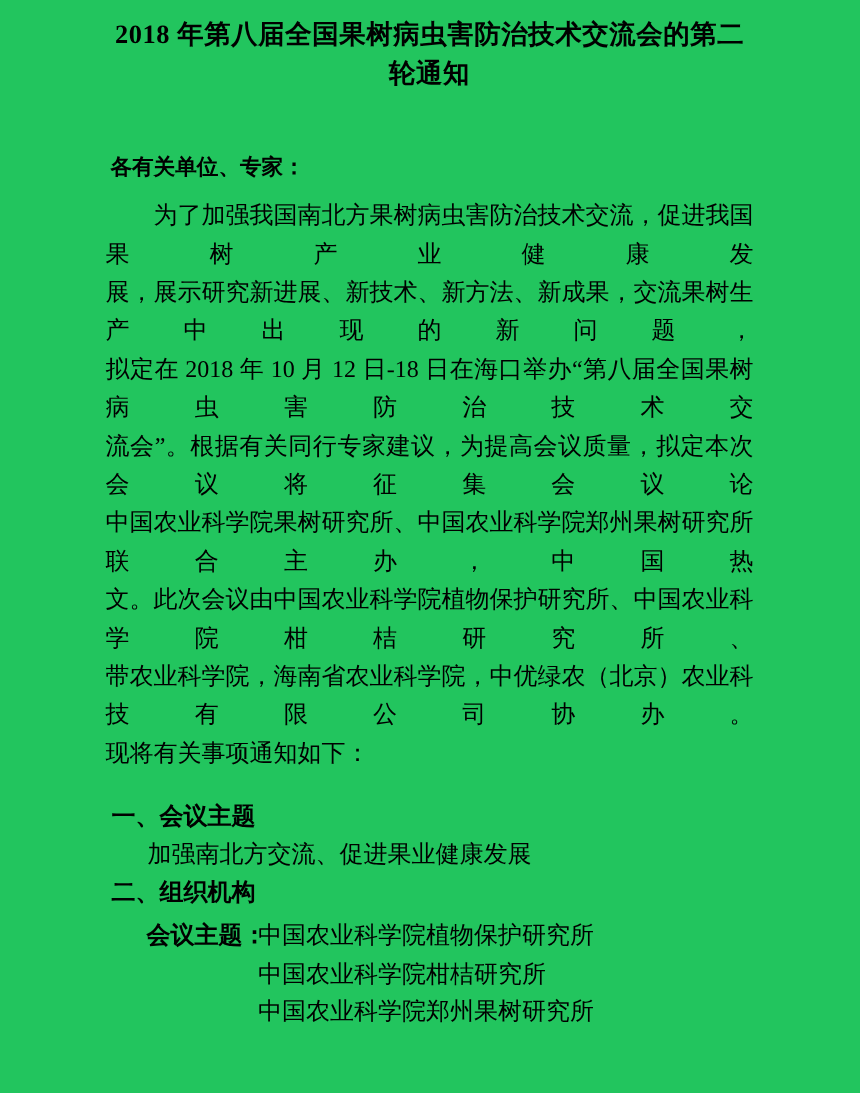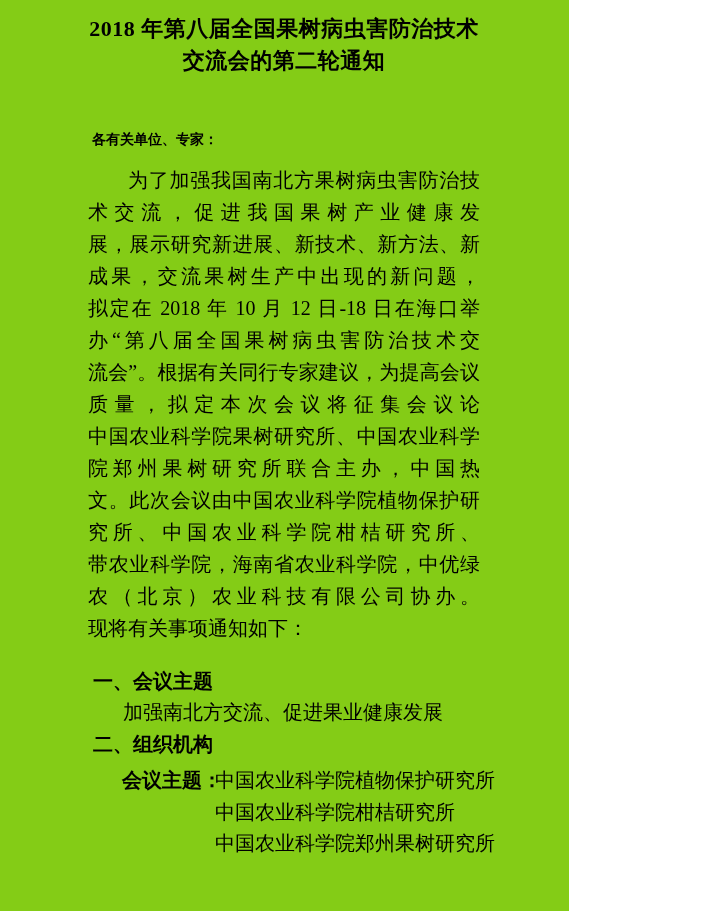--- a/index.html
+++ b/index.html
@@ -1,41 +1,41 @@
 <!DOCTYPE html>
 <html><head>
 <meta charset="utf-8">
 <style>
   * { margin: 0; padding: 0; box-sizing: border-box; }
   html, body { background: #ffffff; }
   .page {
     position: relative;
-    width: 569px;
+    width: 717px;
     height: 911px;
-    background: #84cc16;
+    background: #22c55e;
     color: #000000;
     font-family: "Liberation Serif", "DejaVu Serif", serif;
     font-size: 20px;
     overflow: hidden;
     padding: 13px 89px 0 88px;
   }
   .doc-title {
     font-family: "Liberation Serif", "DejaVu Serif", serif;
     font-weight: bold;
     font-size: 22px;
     line-height: 32px;
     text-align: center;
     letter-spacing: 0.5px;
   }
   .salutation {
     margin-top: 47px;
     margin-left: 4px;
     font-family: "Liberation Sans", "DejaVu Sans", sans-serif;
     font-weight: bold;
-    font-size: 14px;
+    font-size: 18px;
     line-height: 31.7px;
   }
   .intro { margin-top: 8px; }
   .intro-line {
     line-height: 32px;
     text-align: justify;
     text-align-last: justify;
   }
   .intro-line:first-child { text-indent: 2em; }
   .intro-line:last-child { text-align: left; text-align-last: left; }

